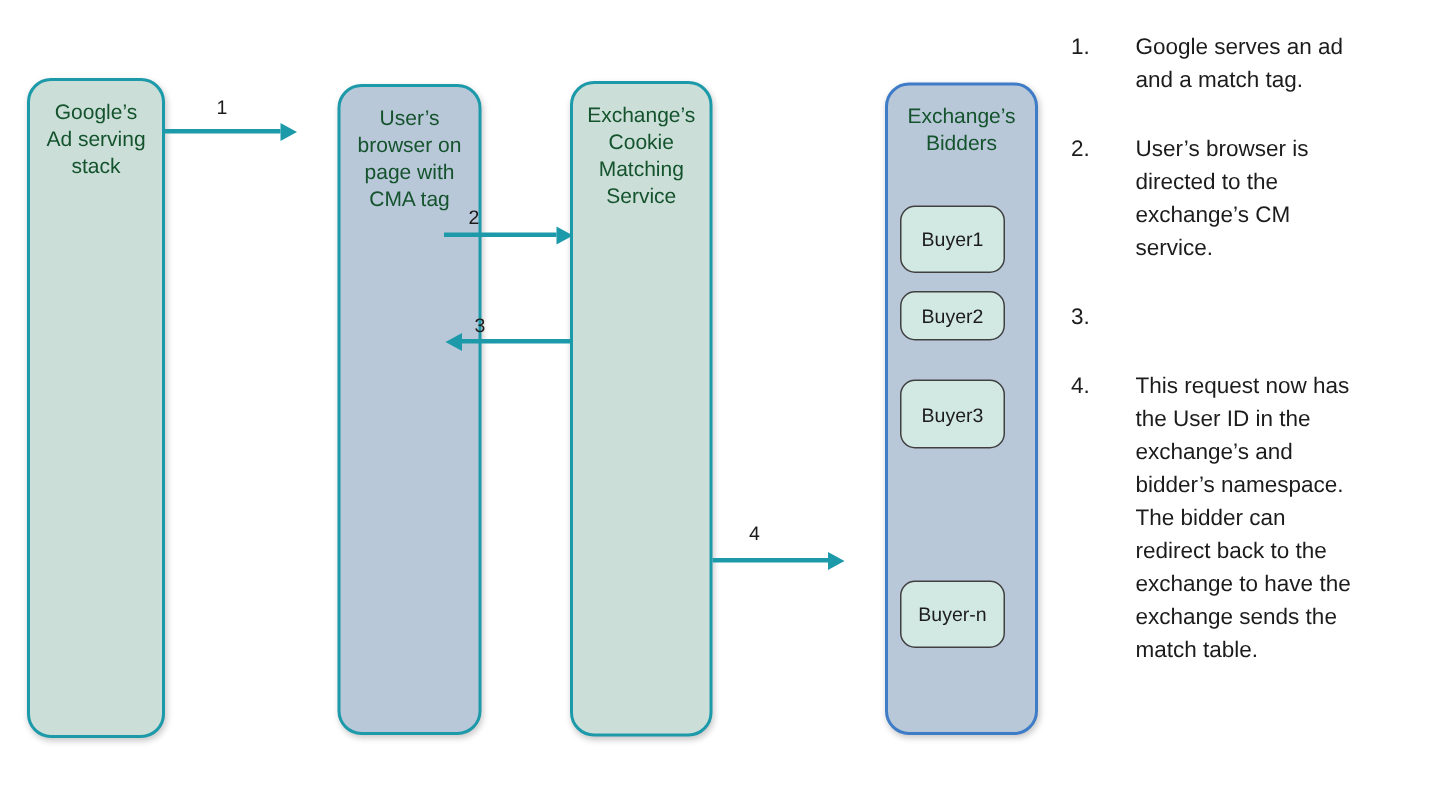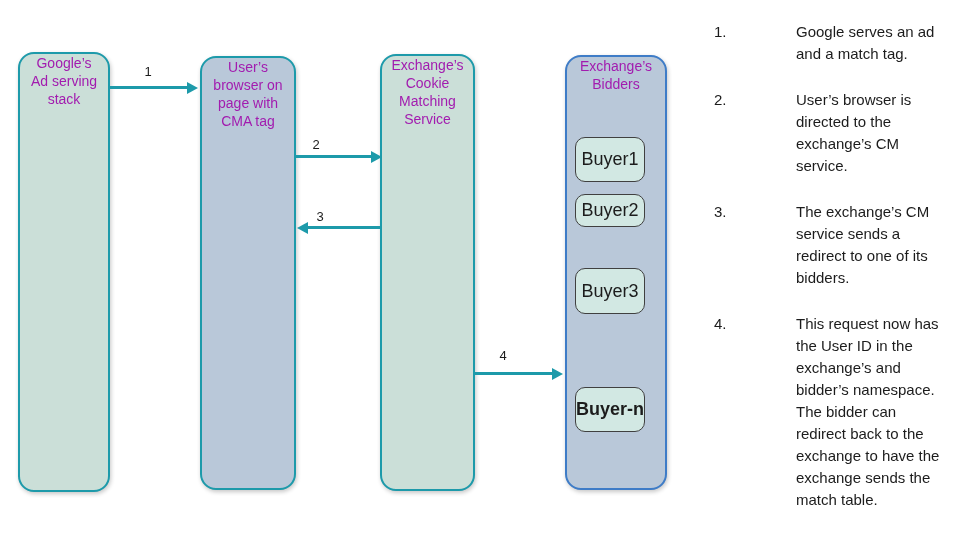--- a/index.html
+++ b/index.html
@@ -17,54 +17,55 @@
   }
   
   .node {
     position: absolute;
     box-sizing: border-box;
     border: 2px solid #1d9aaa;
     border-radius: 16px;
     box-shadow: 1px 2px 4px rgba(0,0,0,0.22);
   }
   .node-green { background: #cbdfd8; }
-  .node-blue  { background: #b9c8d9; }
+  .node-blue  { background: #b9c8d9; margin-left: 25px; }
   .node-blue-border { border-color: #3e7cc7; }
   .node-label {
     display: block;
+    padding-top: 11px;
     text-align: center;
     white-space: pre-line;
     font-size: 14px;
     line-height: 18px;
-    color: #a21caf;
+    color: #14532d;
   }
   #node-google-stack { left: 18px;  top: 52px; width: 92px;  height: 440px; }
   #node-user-browser { left: 200px; top: 56px; width: 96px;  height: 434px; }
   #node-cm-service   { left: 380px; top: 54px; width: 95px;  height: 437px; }
   #node-bidders      { left: 565px; top: 55px; width: 102px; height: 435px; }
 
   
   .buyer {
     position: absolute;
     left: 8px;
     width: 70px;
     box-sizing: border-box;
     border: 1px solid #404040;
     border-radius: 10px;
     background: #d2e8e3;
     display: flex;
     align-items: center;
     justify-content: center;
-    font-size: 18px;
+    font-size: 13px;
     color: #1c1c1c;
   }
   #buyer-1 { top: 80px;  height: 45px; }
   #buyer-2 { top: 137px; height: 33px; }
-  #buyer-3 { top: 211px; height: 46px; }
-  #buyer-n { top: 330px; height: 45px; font-weight: bold; }
+  #buyer-3 { top: 196px; height: 46px; }
+  #buyer-n { top: 330px; height: 45px; }
 
   
   .arrow {
     position: absolute;
     height: 3px;
     background: #1d9aaa;
   }
   .arrow-right::after {
     content: "";
     position: absolute;
@@ -114,21 +115,20 @@
     margin-bottom: 24px;
     font-size: 15px;
     line-height: 22px;
   }
   .note-num {
     flex: 0 0 43px;
   }
   .note-text {
     flex: 1;
     white-space: pre-line;
-    margin-left: 39px;
   }
 </style>
 </head>
 <body>
 
 <div class="canvas">
 
   <div class="node node-green" id="node-google-stack">
     <span class="node-label">Google’s
 Ad serving
@@ -184,24 +184,20 @@
     </div>
     <div class="note-item">
       <span class="note-num">2.</span>
       <span class="note-text">User’s browser is
 directed to the
 exchange’s CM
 service.</span>
     </div>
     <div class="note-item">
       <span class="note-num">3.</span>
-      <span class="note-text">The exchange’s CM
-service sends a
-redirect to one of its
-bidders.</span>
     </div>
     <div class="note-item">
       <span class="note-num">4.</span>
       <span class="note-text">This request now has
 the User ID in the
 exchange’s and
 bidder’s namespace.
 The bidder can
 redirect back to the
 exchange to have the

